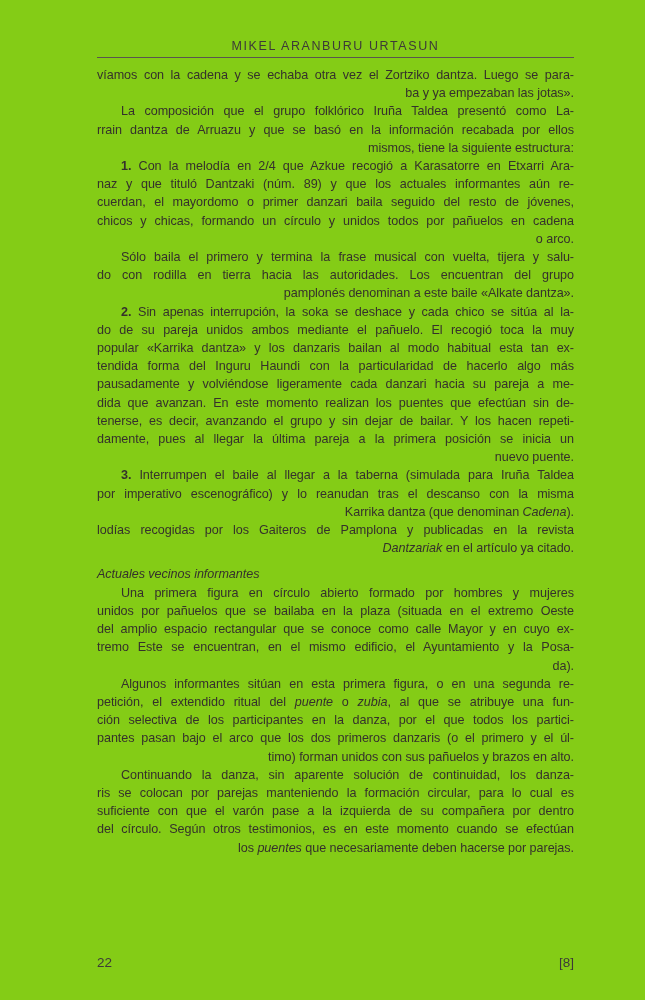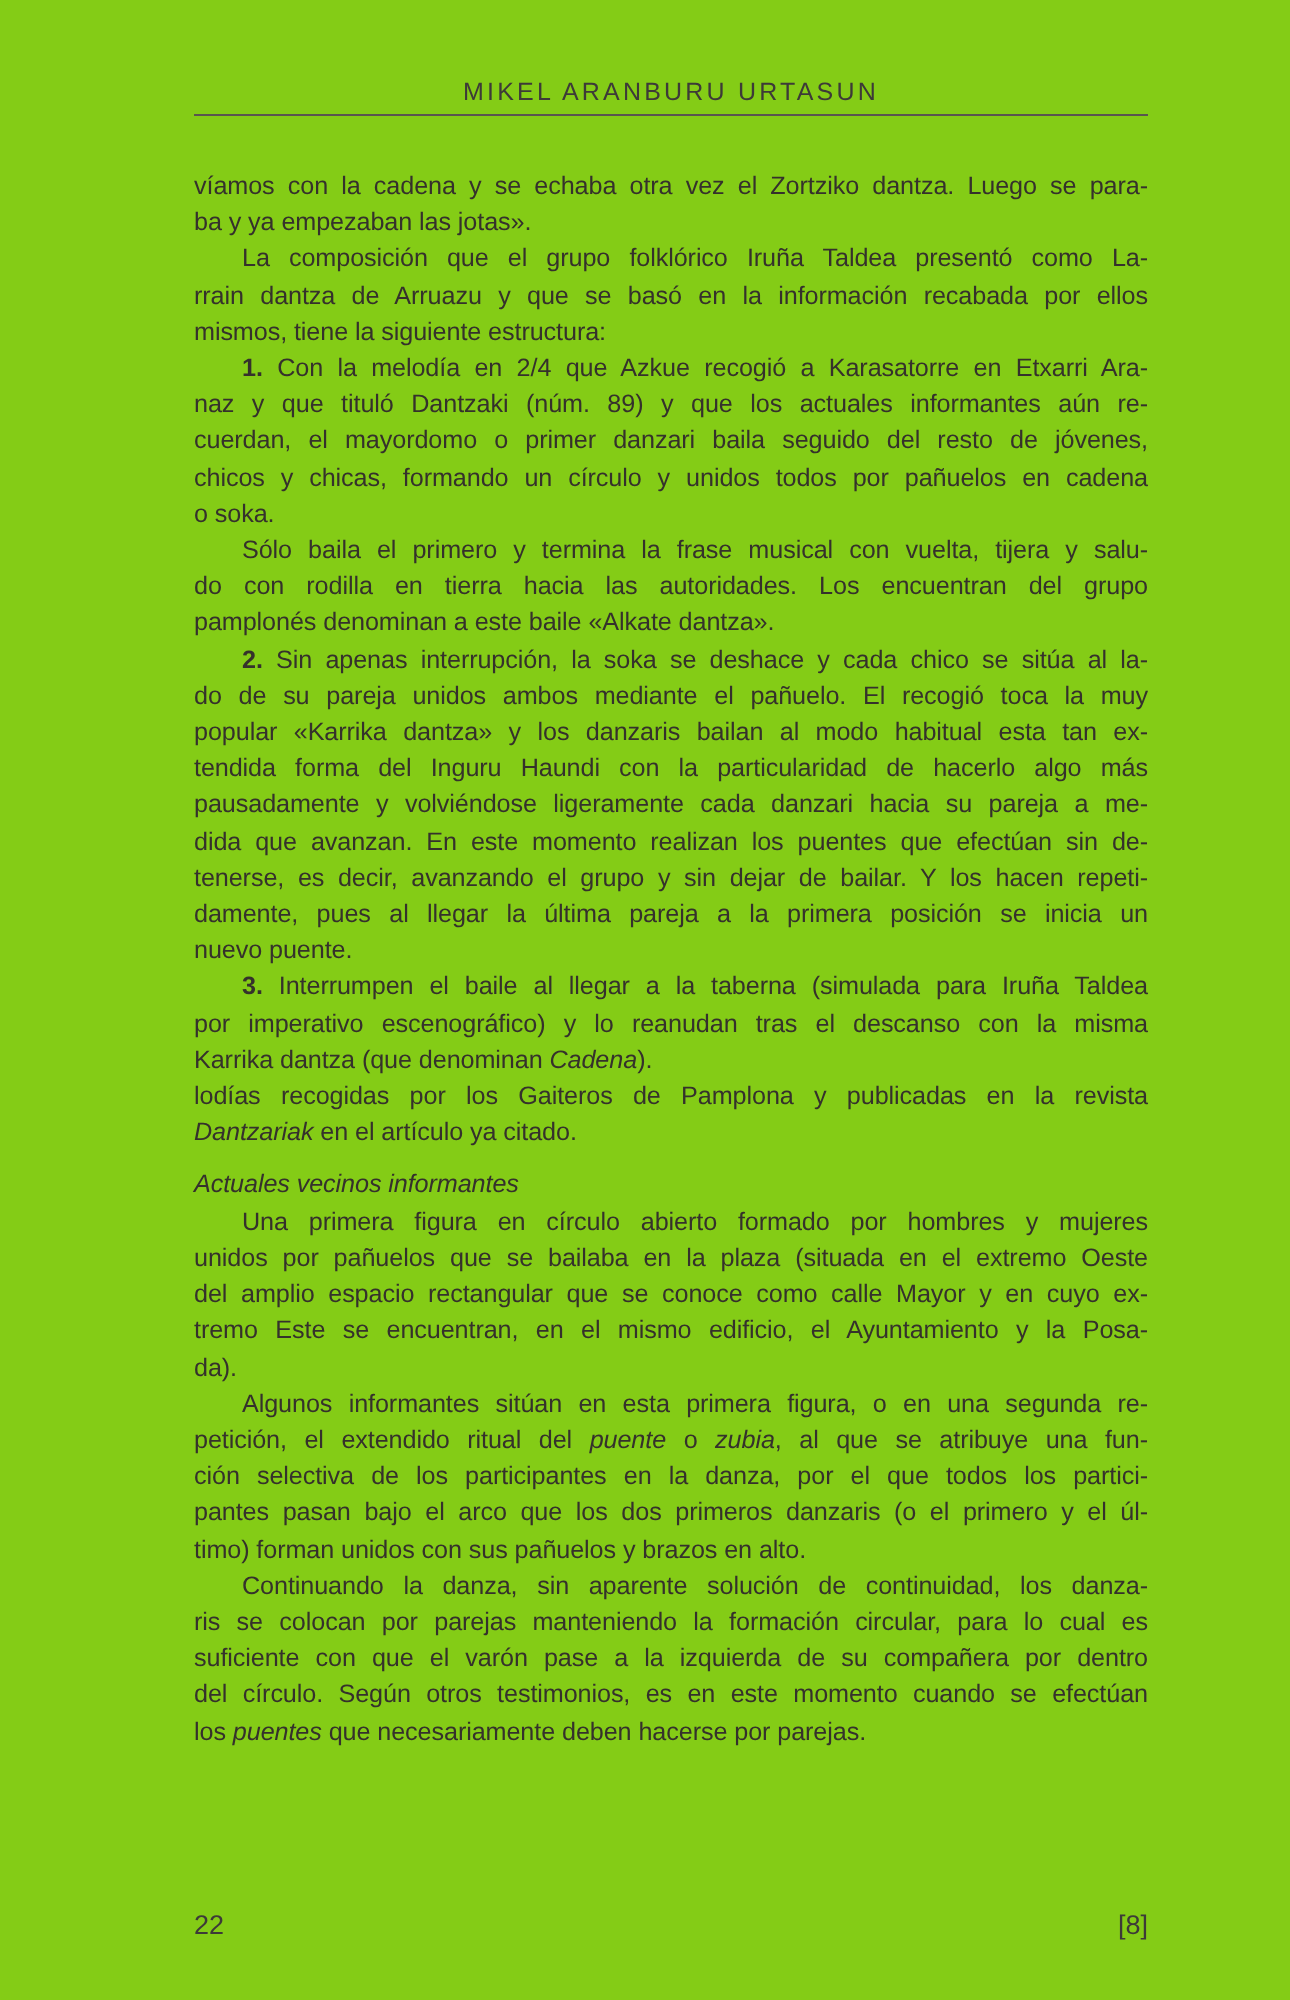--- a/index.html
+++ b/index.html
@@ -27,29 +27,29 @@
     position: absolute;
     left: 97px;
     top: 57px;
     width: 477px;
     height: 1px;
     background: #59554f;
   }
   .page-body {
     position: absolute;
     left: 97px;
-    top: 84px;
+    top: 66px;
     width: 477px;
     font-size: 12.6px;
     line-height: 18.2px;
     letter-spacing: -0.05px;
   }
   .para { margin: 0; }
   .line {
-    text-align: left;
+    text-align: right;
     text-justify: inter-word;
   }
   .line.jl {
     text-align: justify;
     text-align-last: justify;
   }
   .line.indent { text-indent: 24px; }
   .section-heading {
     font-style: italic;
     margin-top: 8px;
@@ -84,21 +84,21 @@
       <div class="para">
         <div class="line jl indent">La composición que el grupo folklórico Iruña Taldea presentó como La-</div>
         <div class="line jl">rrain dantza de Arruazu y que se basó en la información recabada por ellos</div>
         <div class="line">mismos, tiene la siguiente estructura:</div>
       </div>
       <div class="para">
         <div class="line jl indent"><b>1.</b> Con la melodía en 2/4 que Azkue recogió a Karasatorre en Etxarri Ara-</div>
         <div class="line jl">naz y que tituló Dantzaki (núm. 89) y que los actuales informantes aún re-</div>
         <div class="line jl">cuerdan, el mayordomo o primer danzari baila seguido del resto de jóvenes,</div>
         <div class="line jl">chicos y chicas, formando un círculo y unidos todos por pañuelos en cadena</div>
-        <div class="line">o soka.</div>
+        <div class="line">o arco.</div>
       </div>
       <div class="para">
         <div class="line jl indent">Sólo baila el primero y termina la frase musical con vuelta, tijera y salu-</div>
         <div class="line jl">do con rodilla en tierra hacia las autoridades. Los encuentran del grupo</div>
         <div class="line">pamplonés denominan a este baile «Alkate dantza».</div>
       </div>
       <div class="para">
         <div class="line jl indent"><b>2.</b> Sin apenas interrupción, la soka se deshace y cada chico se sitúa al la-</div>
         <div class="line jl">do de su pareja unidos ambos mediante el pañuelo. El recogió toca la muy</div>
         <div class="line jl">popular «Karrika dantza» y los danzaris bailan al modo habitual esta tan ex-</div>

